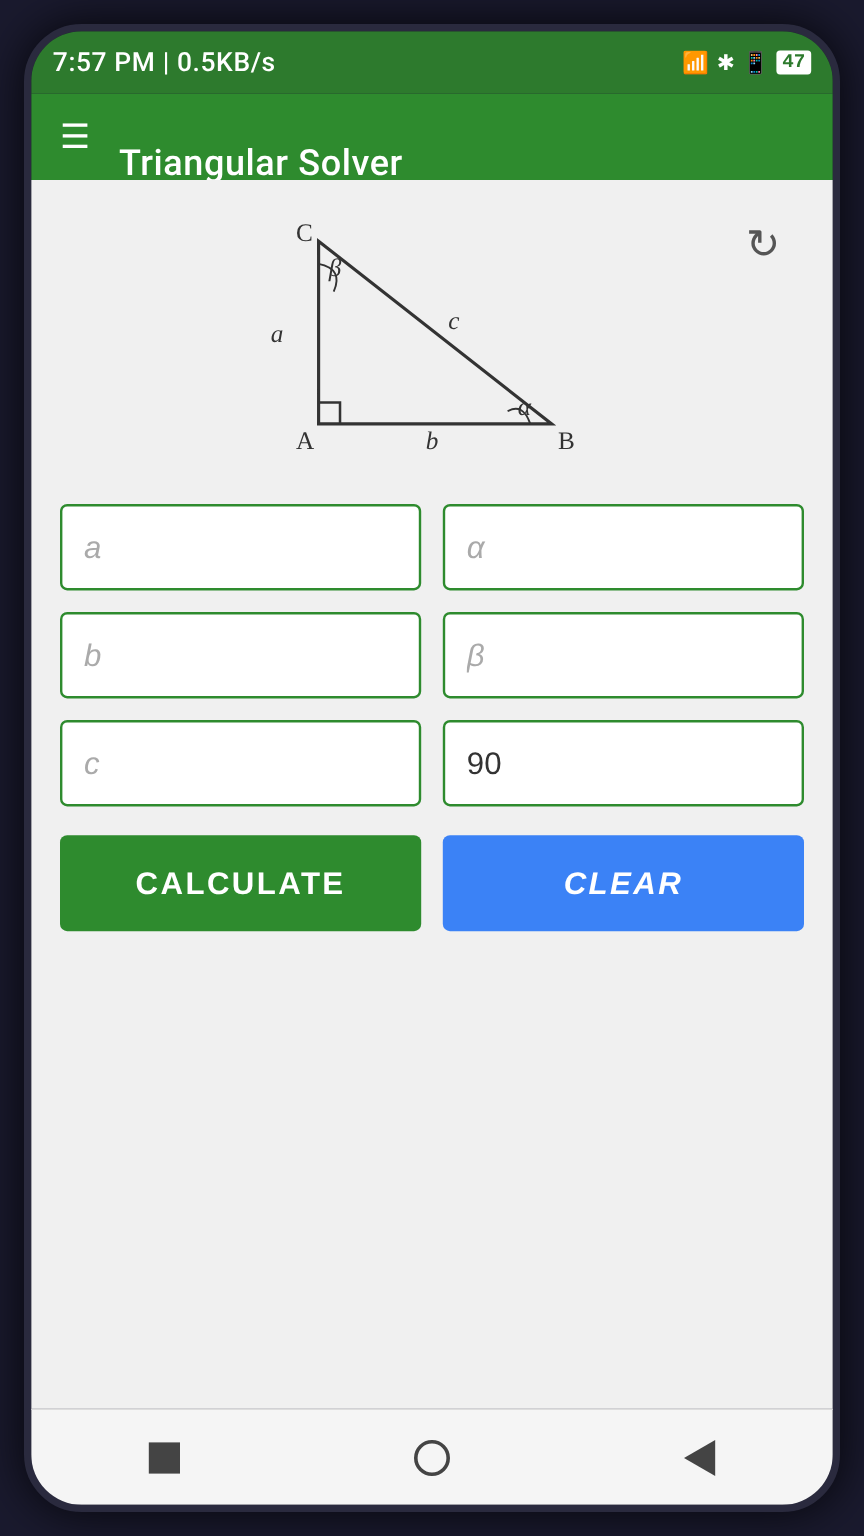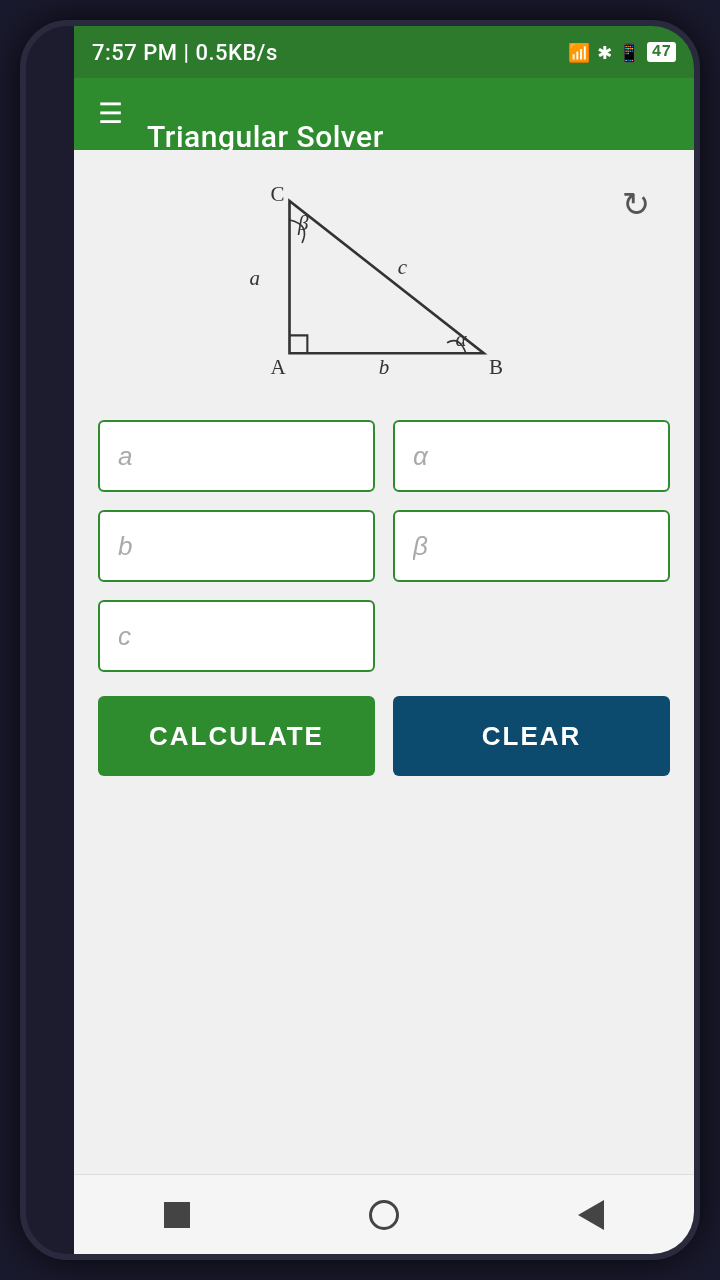--- a/index.html
+++ b/index.html
@@ -17,21 +17,20 @@
       width: 680px;
       height: 1240px;
       background: #1c1c2e;
       border-radius: 48px;
       border: 6px solid #2a2a3e;
       overflow: hidden;
       display: flex;
       flex-direction: column;
       position: relative;
       box-shadow: 0 0 40px rgba(0,0,0,0.8);
-      padding-left: 48px;
     }
     .status-bar {
       background: #2d7a2d;
       height: 52px;
       display: flex;
       align-items: center;
       justify-content: space-between;
       padding: 0 18px;
       flex-shrink: 0;
     }
@@ -155,30 +154,31 @@
       border: none;
       border-radius: 6px;
       height: 80px;
       font-size: 26px;
       font-weight: bold;
       letter-spacing: 2px;
       cursor: pointer;
       text-transform: uppercase;
     }
     .btn-clear {
-      background: #0c4a6e;
+      background: #3b82f6;
       color: white;
       border: none;
       border-radius: 6px;
       height: 80px;
       font-size: 26px;
       font-weight: bold;
       letter-spacing: 2px;
       cursor: pointer;
       text-transform: uppercase;
+      font-style: italic;
     }
     .nav-bar {
       background: #f5f5f5;
       height: 80px;
       display: flex;
       align-items: center;
       justify-content: space-around;
       border-top: 1px solid #ddd;
       flex-shrink: 0;
     }
@@ -271,20 +271,21 @@
       <input class="input-field" type="number" placeholder="a" style="">
 
       <input class="input-field" type="number" placeholder="α" style="">
 
       <input class="input-field" type="number" placeholder="b" style="">
 
       <input class="input-field" type="number" placeholder="β" style="">
 
       <input class="input-field" type="number" placeholder="c" style="">
 
+      <input class="input-field" type="number" value="90" style="">
     </div>
 
     <div class="buttons-row">
       <button class="btn-calculate">CALCULATE</button>
       <button class="btn-clear">CLEAR</button>
     </div>
   </div>
 
   <div class="nav-bar">
     <div class="nav-btn">

